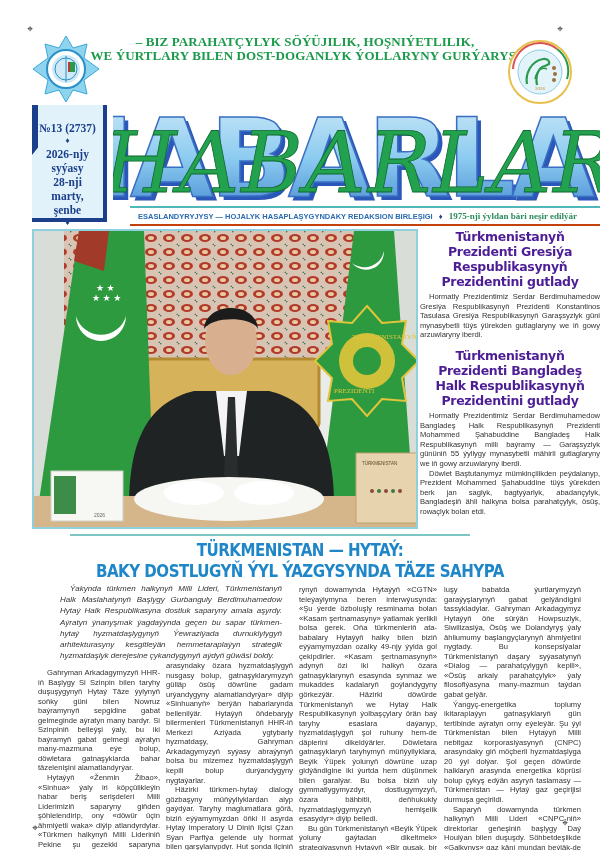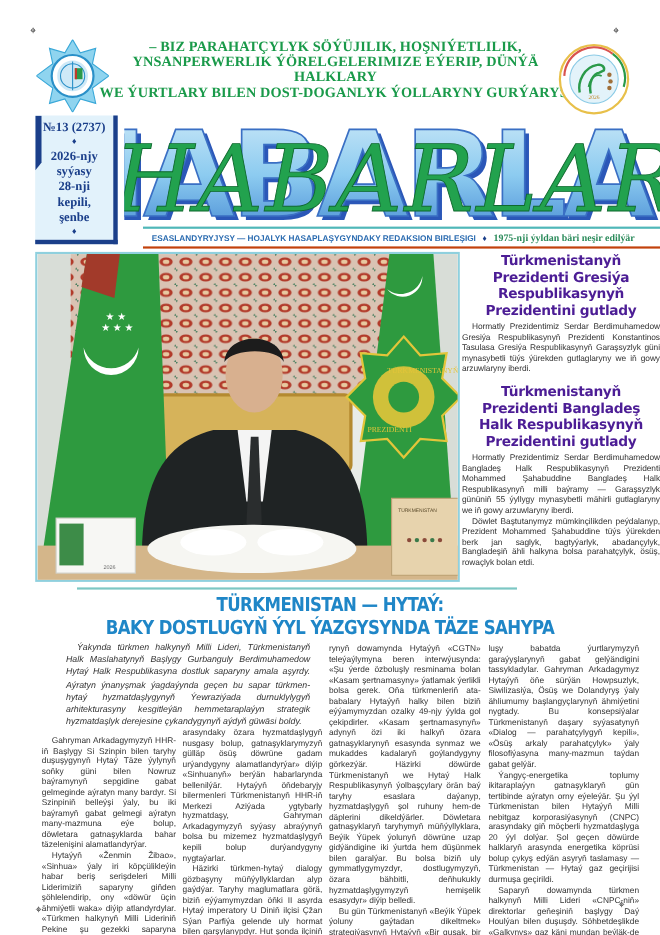--- a/index.html
+++ b/index.html
@@ -14,21 +14,21 @@
   .emblem-right { position: absolute; left: 477px; top: 6px; width: 66px; height: 66px; }
   .quote { position: absolute; left: 60px; top: 2px; width: 430px; text-align: center; color: #1a9a4a; font-family: "Liberation Serif", serif; font-weight: bold; line-height: 14px; }
   .quote .q1 { font-size: 17.5px; line-height: 19px; letter-spacing: -0.3px; }
   .quote .q2 { font-size: 13px; letter-spacing: 0.1px; }
   .quote .q3 { font-size: 13px; letter-spacing: 0.1px; }
   .quote .q4 { font-size: 13px; letter-spacing: 0.1px; }
 
   
   .issue-box { position: absolute; left: 32px; top: 105px; width: 75px; height: 117px; background: #e2f2fb; border-right: 4px solid #1b3f8a; border-bottom: 4px solid #1b3f8a; font-family: "Liberation Serif", serif; font-weight: bold; color: #1b3f8a; text-align: center; font-size: 11.5px; line-height: 14px; }
   .issue-box .corner { position: absolute; left: 0; top: 0; width: 6px; height: 50px; background: #1b3f8a; clip-path: polygon(0 0,100% 0,100% 85%,0 100%); }
-  .issue-box .num { padding-top: 4px; }
+  .issue-box .num { padding-top: 16px; }
   .issue-box .diamond { font-size: 8px; line-height: 12px; }
 
   
   .logo { position: absolute; left: 113px; top: 104px; width: 487px; height: 102px; }
   .tagline-bar { position: absolute; left: 130px; top: 206px; width: 470px; height: 20px; border-top: 2px solid #4fb7b8; border-bottom: 2px solid #c2410c; font-size: 7.5px; line-height: 16px; color: #2a6bb0; font-weight: bold; padding-left: 8px; white-space: nowrap; }
   .tagline-bar .since { font-family: "Liberation Serif", serif; color: #2a8a5a; font-size: 9px; font-weight: bold; }
 
   
   .photo { position: absolute; left: 32px; top: 229px; width: 386px; height: 300px; border: 2px solid #8fd0de; overflow: hidden; }
   .under-photo-line { position: absolute; left: 70px; top: 534px; width: 400px; height: 2px; background: #7cc7c4; }
@@ -66,21 +66,20 @@
     <circle cx="33" cy="33" r="19" fill="#ffffff" stroke="#2a90c8" stroke-width="2"></circle>
     <circle cx="33" cy="33" r="14" fill="#cfe9f7"></circle>
     <path d="M22 33 A11 11 0 0 1 44 33" fill="none" stroke="#2a90c8" stroke-width="1"></path>
     <path d="M22 33 A11 11 0 0 0 44 33" fill="none" stroke="#2a90c8" stroke-width="1"></path>
     <line x1="33" y1="20" x2="33" y2="46" stroke="#2a90c8" stroke-width="1"></line>
     <rect x="35" y="26" width="7" height="10" fill="#2a9a4a"></rect>
     <rect x="35" y="26" width="2" height="10" fill="#c0392b"></rect>
   </svg>
   <div class="quote">
     <div class="q2">– BIZ PARAHATÇYLYK SÖÝÜJILIK, HOŞNIÝETLILIK,</div>
-    <div class="q3">YNSANPERWERLIK  ÝÖRELGELERIMIZE EÝERIP, DÜNÝÄ HALKLARY</div>
     <div class="q4">WE ÝURTLARY BILEN DOST-DOGANLYK ÝOLLARYNY GURÝARYS.</div>
   </div>
   <svg class="emblem-right" viewBox="0 0 66 66">
     <circle cx="33" cy="33" r="31" fill="#ffffff" stroke="#e8c04a" stroke-width="2"></circle>
     <path d="M6 30 A27 27 0 0 1 50 10" fill="none" stroke="#d9534f" stroke-width="2"></path>
     <path d="M50 10 A27 27 0 0 1 60 40" fill="none" stroke="#2a9a4a" stroke-width="2"></path>
     <circle cx="33" cy="33" r="22" fill="#e3f3fa" stroke="#8ccbe6" stroke-width="1"></circle>
     <path d="M20 45 C18 35 24 22 36 20 C40 19 43 22 42 25 L38 27 C32 28 28 36 30 46" fill="none" stroke="#2a9a4a" stroke-width="2.2"></path>
     <path d="M28 40 C30 30 36 28 40 30" fill="none" stroke="#2a9a4a" stroke-width="1.5"></path>
     <circle cx="47" cy="29" r="2" fill="#a0703a"></circle>
@@ -90,21 +89,21 @@
   </svg>
 </div>
 
 <div class="issue-box">
   <div class="corner"></div>
   <div class="num">№13 (2737)</div>
   <div class="diamond">♦</div>
   <div>2026-njy</div>
   <div>syýasy</div>
   <div>28-nji</div>
-  <div>kepili,</div>
+  <div>marty,</div>
   <div>şenbe</div>
   <div class="diamond">♦</div>
 </div>
 
 <svg class="logo" viewBox="0 0 487 102">
   <defs>
     <linearGradient id="blk" x1="0" y1="0" x2="0" y2="1">
       <stop offset="0" stop-color="#cfeaf8"></stop>
       <stop offset="0.5" stop-color="#8ccbf0"></stop>
       <stop offset="1" stop-color="#3f83d0"></stop>

